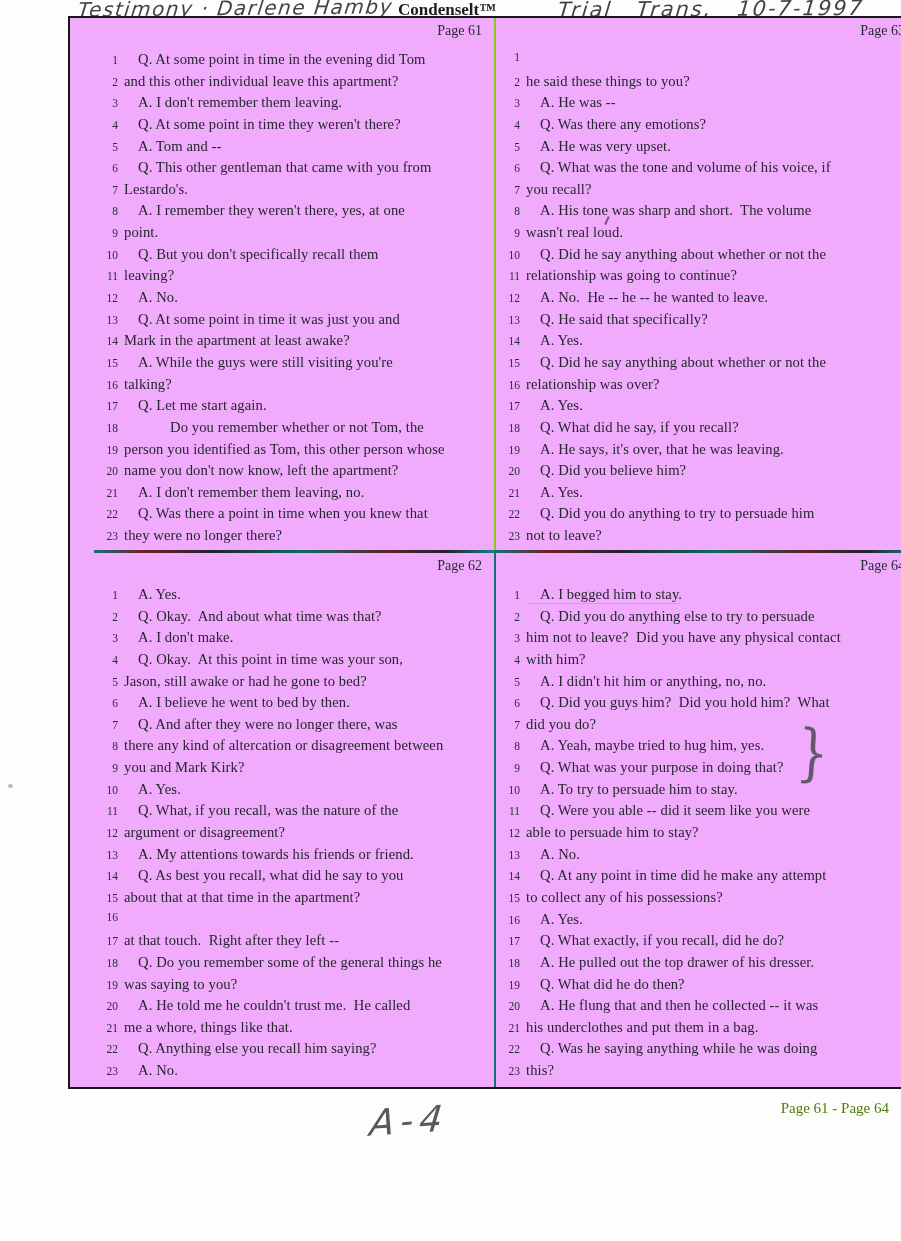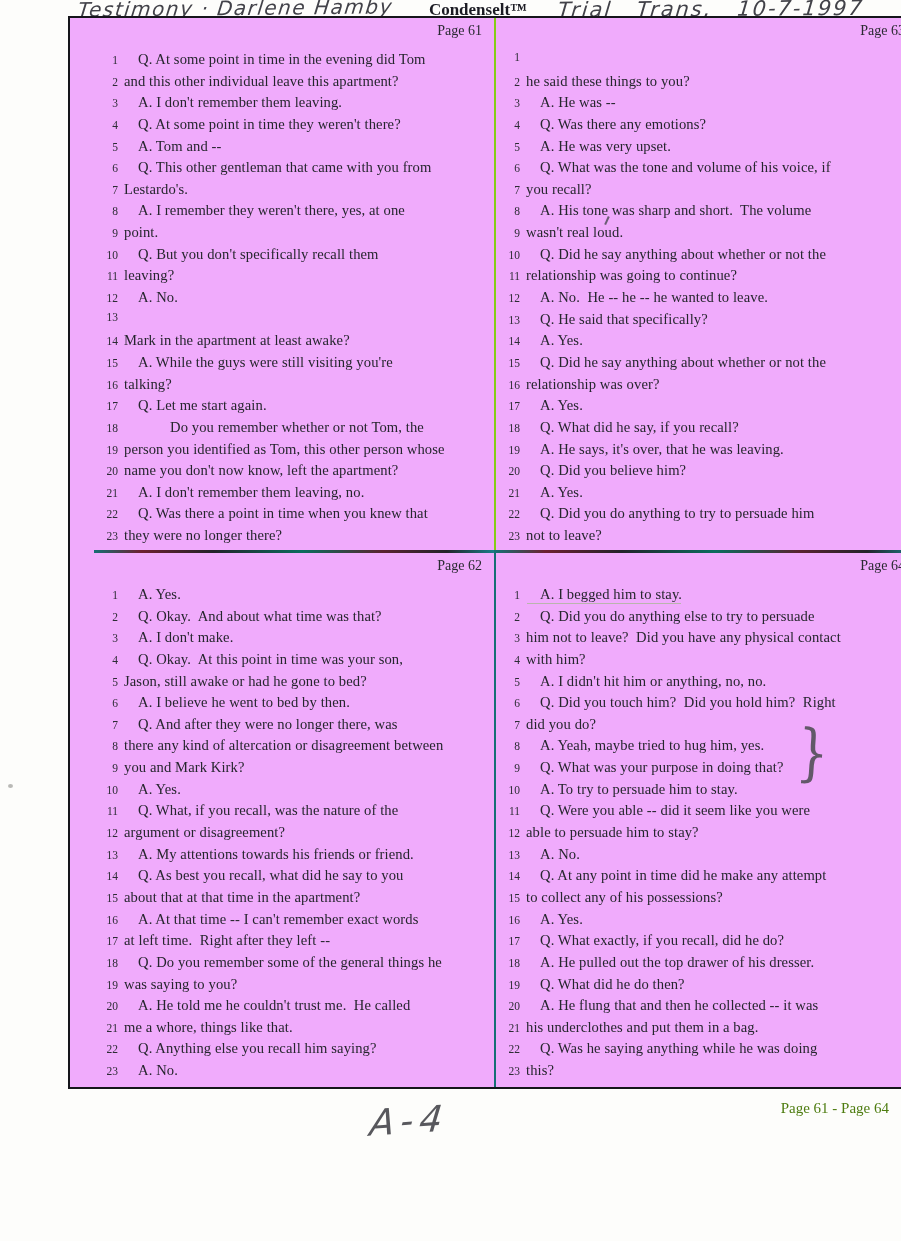--- a/index.html
+++ b/index.html
@@ -17,21 +17,21 @@
     font-style:italic;
     color:#2e2e36;
     white-space:nowrap;
   }
   .hw-left{
     position:absolute;left:78px;top:-4px;font-size:20px;
     transform:rotate(-.6deg) skewX(-7deg);
     letter-spacing:1.5px;opacity:.9;
   }
   .brand{
-    position:absolute;left:398px;top:0px;width:160px;text-align:center;
+    position:absolute;left:398px;top:0px;width:160px;
     font-family:"Liberation Serif", serif;font-weight:700;font-size:17px;color:#1c1c24;
   }
   .hw-right{
     position:absolute;left:558px;top:-3px;font-size:21px;
     transform:rotate(-.4deg) skewX(-6deg);
     word-spacing:16px;letter-spacing:2px;opacity:.9;
   }
 
   
   .grid{
@@ -150,20 +150,21 @@
           <div class="tl">
             <span class="ln">11</span>
             <span class="tx i0">leaving?</span>
           </div>
           <div class="tl">
             <span class="ln">12</span>
             <span class="tx i1">A. No.</span>
           </div>
           <div class="tl">
             <span class="ln">13</span>
+            <span class="tx i1">Q. At some point in time it was just you and</span>
           </div>
           <div class="tl">
             <span class="ln">14</span>
             <span class="tx i0">Mark in the apartment at least awake?</span>
           </div>
           <div class="tl">
             <span class="ln">15</span>
             <span class="tx i1">A. While the guys were still visiting you're</span>
           </div>
           <div class="tl">
@@ -356,25 +357,24 @@
           <div class="tl">
             <span class="ln">14</span>
             <span class="tx i1">Q. As best you recall, what did he say to you</span>
           </div>
           <div class="tl">
             <span class="ln">15</span>
             <span class="tx i0">about that at that time in the apartment?</span>
           </div>
           <div class="tl">
             <span class="ln">16</span>
-            <span class="tx i1">A. At that time -- I can't remember exact words</span>
           </div>
           <div class="tl">
             <span class="ln">17</span>
-            <span class="tx i0">at left time.  Right after they left --</span>
+            <span class="tx i0">at that touch.  Right after they left --</span>
           </div>
           <div class="tl">
             <span class="ln">18</span>
             <span class="tx i1">Q. Do you remember some of the general things he</span>
           </div>
           <div class="tl">
             <span class="ln">19</span>
             <span class="tx i0">was saying to you?</span>
           </div>
           <div class="tl">
@@ -414,21 +414,21 @@
           <div class="tl">
             <span class="ln">4</span>
             <span class="tx i0">with him?</span>
           </div>
           <div class="tl">
             <span class="ln">5</span>
             <span class="tx i1">A. I didn't hit him or anything, no, no.</span>
           </div>
           <div class="tl">
             <span class="ln">6</span>
-            <span class="tx i1">Q. Did you touch him?  Did you hold him?  Right</span>
+            <span class="tx i1">Q. Did you guys him?  Did you hold him?  What</span>
           </div>
           <div class="tl">
             <span class="ln">7</span>
             <span class="tx i0">did you do?</span>
           </div>
           <div class="tl">
             <span class="ln">8</span>
             <span class="tx i1">A. Yeah, maybe tried to hug him, yes.</span>
           </div>
           <div class="tl">

